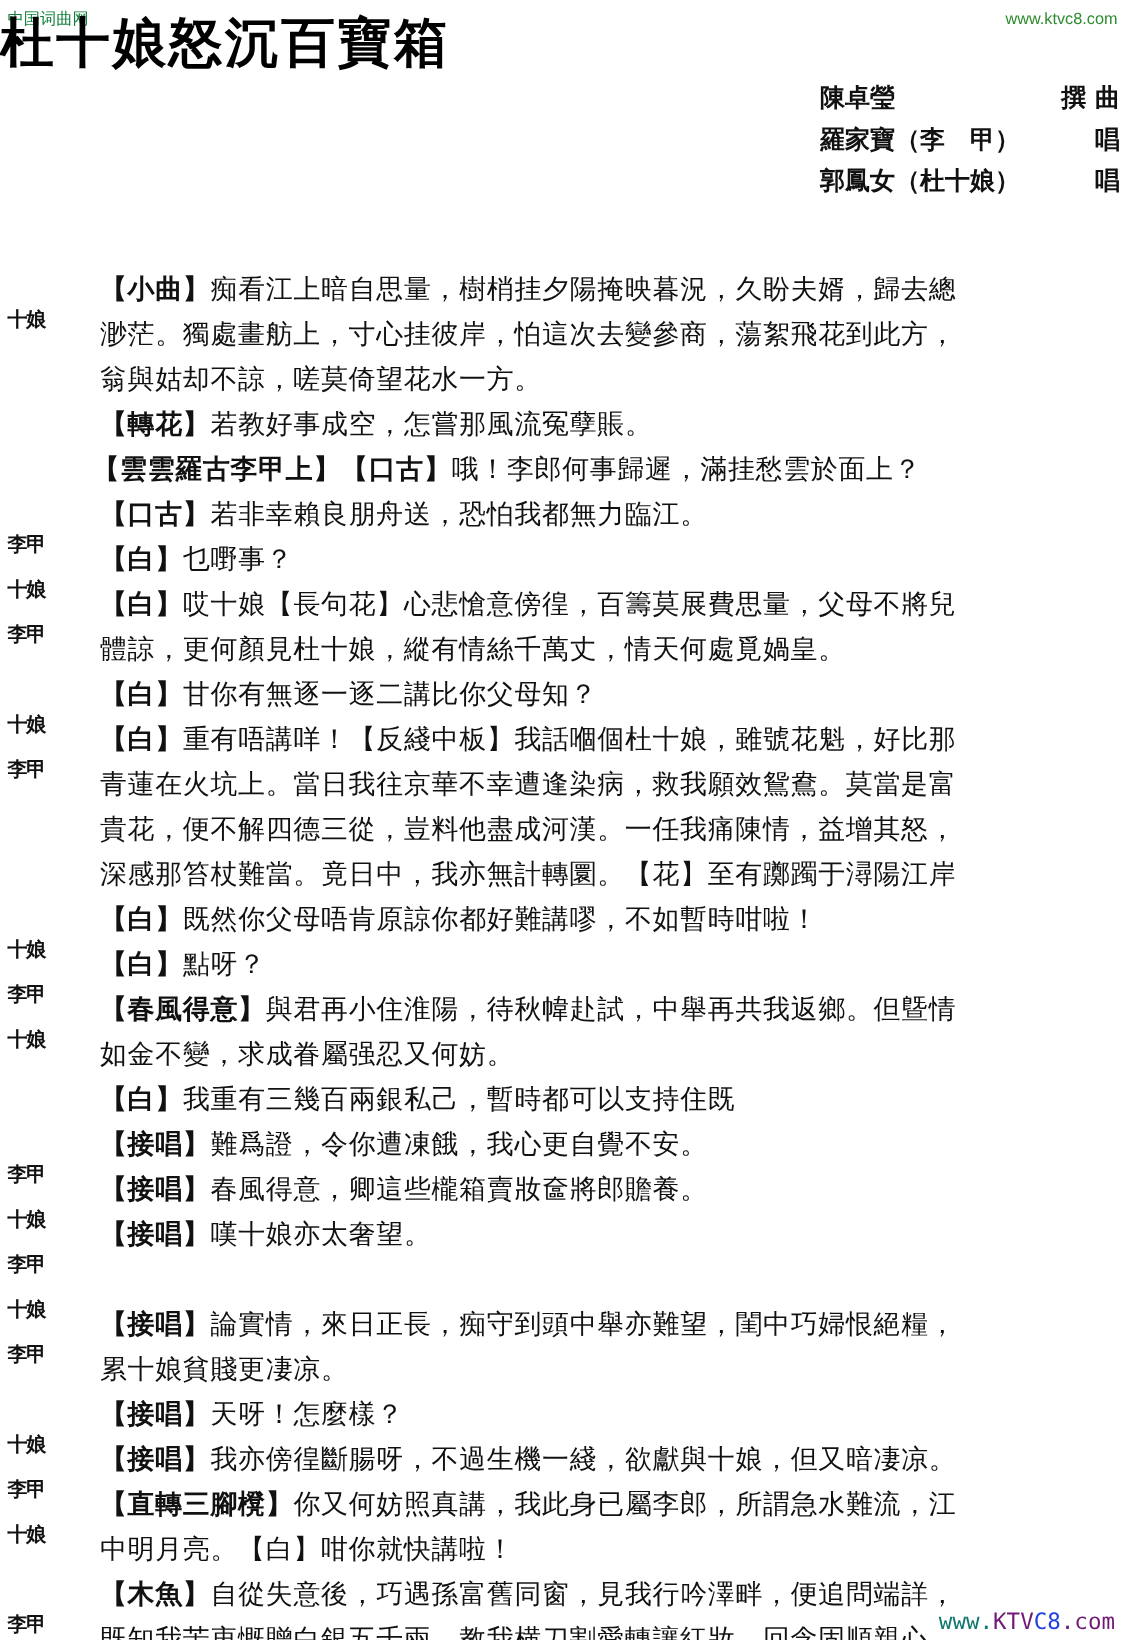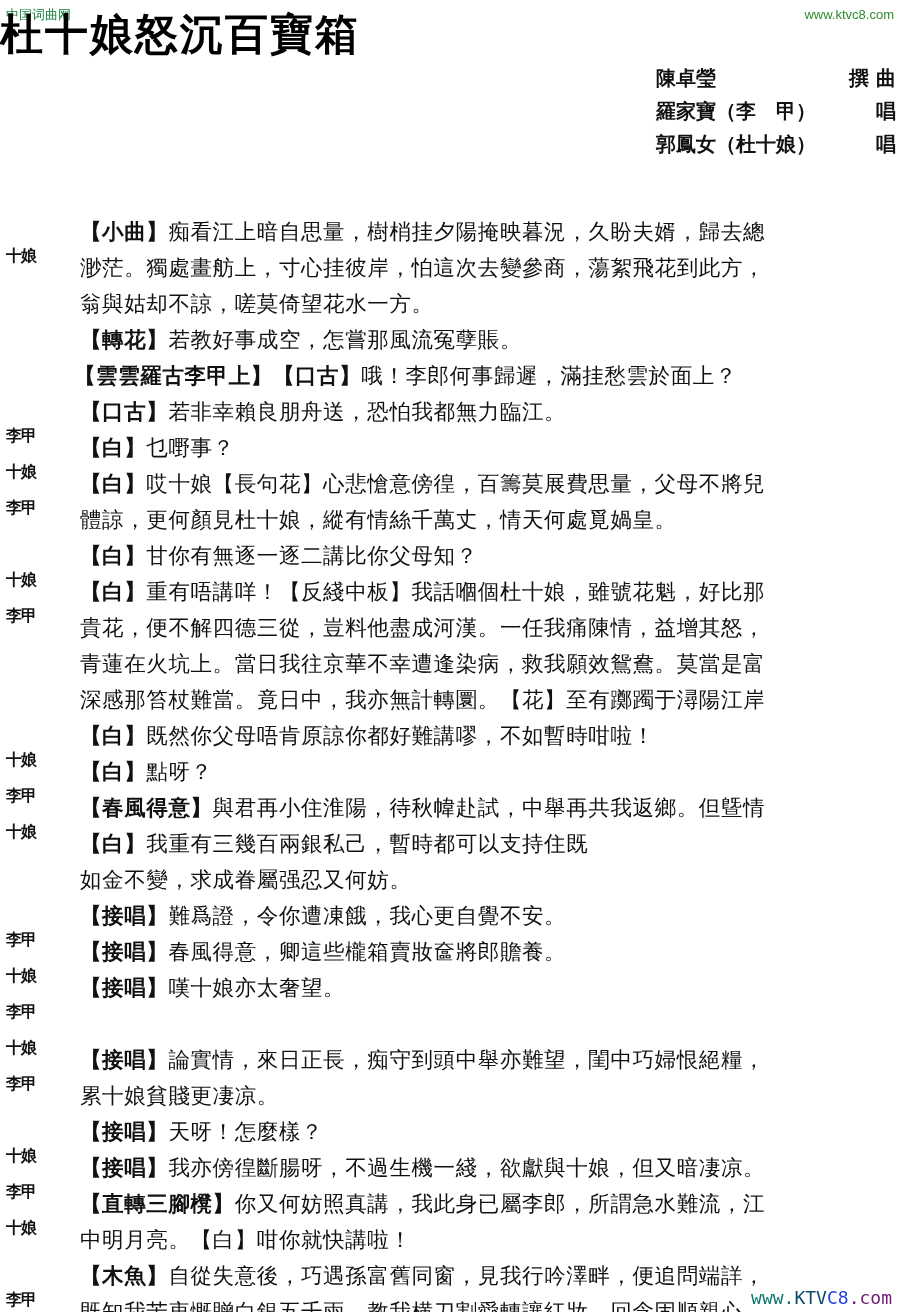--- a/index.html
+++ b/index.html
@@ -163,51 +163,51 @@
   <div class="line">
       <span class="speaker">十娘</span>
       <span class="content"><span class="tag">【白】</span><span>甘你有無逐一逐二講比你父母知？</span></span>
     </div>
   <div class="line">
       <span class="speaker">李甲</span>
       <span class="content"><span class="tag">【白】</span><span>重有唔講咩！【反綫中板】我話嗰個杜十娘，雖號花魁，好比那</span></span>
     </div>
   <div class="line">
       <span class="speaker"></span>
+      <span class="content"><span class="tag"></span><span>青蓮在火坑上。當日我往京華不幸遭逢染病，救我願效鴛鴦。莫當是富</span></span>
+    </div>
+  <div class="line">
+      <span class="speaker"></span>
       <span class="content"><span class="tag"></span><span>貴花，便不解四德三從，豈料他盡成河漢。一任我痛陳情，益增其怒，</span></span>
     </div>
   <div class="line">
       <span class="speaker"></span>
-      <span class="content"><span class="tag"></span><span>青蓮在火坑上。當日我往京華不幸遭逢染病，救我願效鴛鴦。莫當是富</span></span>
-    </div>
-  <div class="line">
-      <span class="speaker"></span>
       <span class="content"><span class="tag"></span><span>深感那笞杖難當。竟日中，我亦無計轉圜。【花】至有躑躅于潯陽江岸</span></span>
     </div>
   <div class="line">
       <span class="speaker">十娘</span>
       <span class="content"><span class="tag">【白】</span><span>既然你父母唔肯原諒你都好難講嘐，不如暫時咁啦！</span></span>
     </div>
   <div class="line">
       <span class="speaker">李甲</span>
       <span class="content"><span class="tag">【白】</span><span>點呀？</span></span>
     </div>
   <div class="line">
       <span class="speaker">十娘</span>
       <span class="content"><span class="tag">【春風得意】</span><span>與君再小住淮陽，待秋幃赴試，中舉再共我返鄉。但曁情</span></span>
     </div>
   <div class="line">
       <span class="speaker"></span>
+      <span class="content"><span class="tag"></span><span>如金不變，求成眷屬强忍又何妨。</span></span>
+    </div>
+  <div class="line">
+      <span class="speaker"></span>
       <span class="content"><span class="tag">【白】</span><span>我重有三幾百兩銀私己，暫時都可以支持住既</span></span>
     </div>
   <div class="line">
-      <span class="speaker"></span>
-      <span class="content"><span class="tag"></span><span>如金不變，求成眷屬强忍又何妨。</span></span>
-    </div>
-  <div class="line">
       <span class="speaker">李甲</span>
       <span class="content"><span class="tag">【接唱】</span><span>難爲證，令你遭凍餓，我心更自覺不安。</span></span>
     </div>
   <div class="line">
       <span class="speaker">十娘</span>
       <span class="content"><span class="tag">【接唱】</span><span>春風得意，卿這些櫳箱賣妝奩將郎贍養。</span></span>
     </div>
   <div class="line">
       <span class="speaker">李甲</span>
       <span class="content"><span class="tag">【接唱】</span><span>嘆十娘亦太奢望。</span></span>
@@ -243,14 +243,14 @@
       <span class="speaker">李甲</span>
       <span class="content"><span class="tag">【木魚】</span><span>自從失意後，巧遇孫富舊同窗，見我行吟澤畔，便追問端詳，</span></span>
     </div>
   <div class="line">
       <span class="speaker"></span>
       <span class="content"><span class="tag"></span><span>既知我苦衷慨贈白銀五千兩，教我横刀割愛轉讓紅妝。回念固順親心，</span></span>
     </div>
 </div>
 
 <div class="bottom-watermark">
-  <span style="color:#0f766e">www.</span><span style="color:#0c4a6e">KTV</span><span style="color:#2040e0">C8</span><span style="color:#701a75">.com</span>
+  <span style="color:#0f766e">www.</span><span style="color:#701a75">KTV</span><span style="color:#2040e0">C8</span><span style="color:#701a75">.com</span>
 </div>
 
 </body></html>

